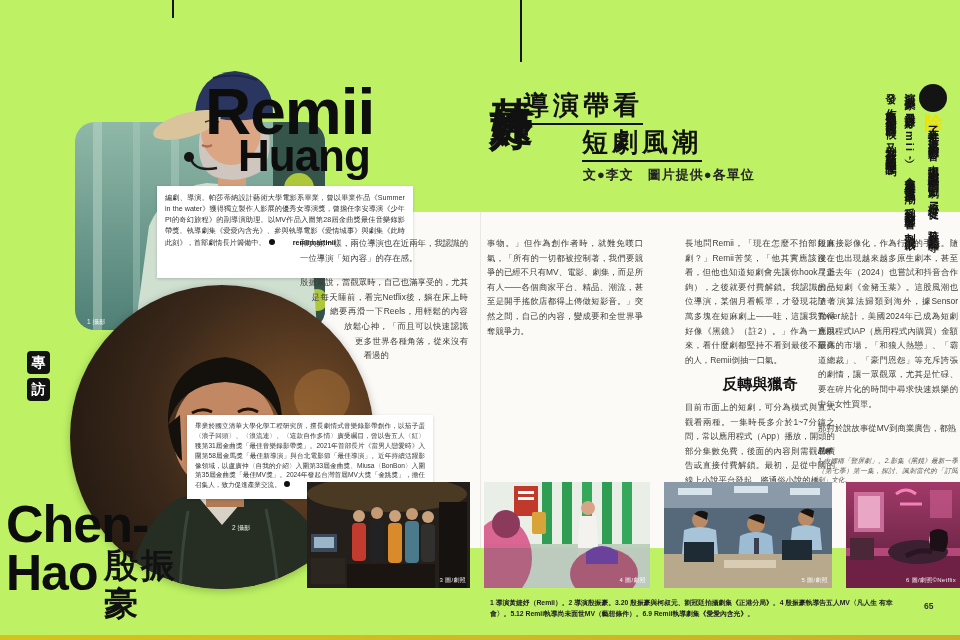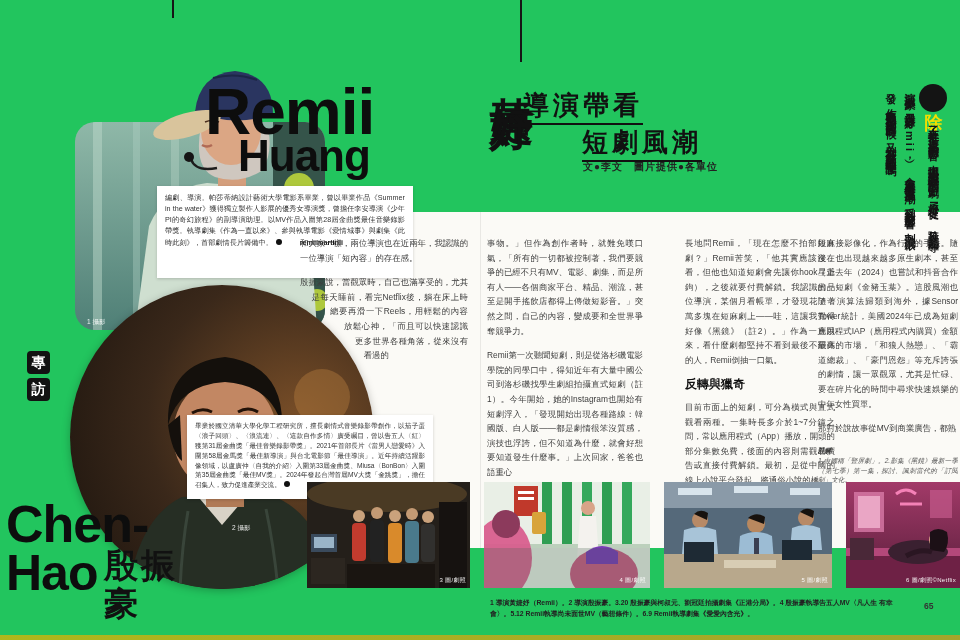--- a/index.html
+++ b/index.html
@@ -1,17 +1,17 @@
 <!DOCTYPE html>
 <html><head>
 <meta charset="utf-8">
 <style>
   html,body{margin:0;padding:0;background:#555;}
   .stage{position:relative;width:960px;height:640px;overflow:hidden;
-         background:#22c55e;font-family:"Liberation Sans","DejaVu Sans",sans-serif;color:#111;}
+         background:#bef264;font-family:"Liberation Sans","DejaVu Sans",sans-serif;color:#111;}
   .abs{position:absolute;}
   
   .white-area{left:285px;top:212px;width:675px;height:336px;background:#FBFAF6;}
   .gutter-soft{left:480px;top:212px;width:1px;height:336px;background:rgba(0,0,0,0.07);}
   .mark1{left:172px;top:0;width:2px;height:18px;background:#161616;}
   .mark2{left:520px;top:0;width:2px;height:62px;background:#161616;}
   .bottom-strip{left:0;top:635px;width:960px;height:5px;background:linear-gradient(90deg,#dcb305,#cf9a1a);opacity:.75;}
 
   
   .bigname{font-weight:800;letter-spacing:-1px;color:#0d0d0d;line-height:1;}
@@ -27,21 +27,21 @@
 
   
   .tagbox{width:23px;height:23px;background:#121212;border-radius:4px;color:#fff;
           display:flex;align-items:center;justify-content:center;font-size:14px;font-weight:700;}
   .tag1{left:27px;top:351px;} .tag2{left:27px;top:378px;}
 
   
   .hl{font-size:26px;font-weight:800;letter-spacing:4px;line-height:1;
       border-bottom:2px solid #111;padding-bottom:5px;}
   .hl1{left:523px;top:92px;} .hl2{left:582px;top:129px;}
-  .byline{left:583px;top:160px;font-size:10px;letter-spacing:1px;font-weight:600;color:#222;}
+  .byline{left:583px;top:166px;font-size:13px;letter-spacing:1px;font-weight:600;color:#222;}
 
   
   .intro{left:745px;top:84px;width:202px;height:150px;writing-mode:vertical-rl;
          font-size:11px;font-weight:700;letter-spacing:2px;line-height:19px;color:#141414;}
   .dropcap{display:inline-flex;align-items:center;justify-content:center;width:28px;height:28px;
            background:#141414;color:#F3DF00;border-radius:50%;font-size:18px;letter-spacing:0;
            margin-bottom:5px;}
 
   
   .bio{background:#ffffff;color:#333;font-size:7.2px;line-height:1.55;text-align:justify;
@@ -52,21 +52,21 @@
   .handle{font-weight:700;color:#111;margin-left:16px;}
 
   
   .col{top:236px;font-size:8.4px;line-height:14.6px;color:#3d3d3d;text-align:justify;overflow:hidden;}
   .col p{margin:0 0 10px 0;}
   .c1{left:300px;width:168px;height:252px;}
   .c2{left:487px;width:156px;height:250px;}
   .c3{left:659px;width:150px;height:250px;margin-left:26px;}
   .c4{left:818px;width:140px;height:250px;}
   .wrapcircle{float:left;width:82px;height:252px;shape-outside:circle(160px at -78px 201px);}
-  .subhead{font-weight:800;color:#111;font-size:12px;margin:4px 0 8px 0;}
+  .subhead{font-weight:800;color:#111;text-align:center;font-size:15px;margin:4px 0 8px 0;}
   .notes{margin-top:10px;font-style:italic;font-size:6.6px;line-height:1.5;color:#555;}
   .notes b{display:block;font-style:italic;color:#333;}
 
   
   .ph{overflow:hidden;background:#222;}
   .ph svg{display:block;}
   .ph-label,.credit{position:absolute;color:rgba(255,255,255,0.92);font-size:6px;letter-spacing:.3px;}
   .photo1-wrap{left:75px;top:38px;width:250px;height:292px;}
   .circle-wrap{left:70px;top:285px;width:304px;height:304px;border-radius:50%;overflow:hidden;
                box-shadow:0 2px 8px rgba(0,0,0,0.25);}
@@ -127,21 +127,21 @@
       <circle cx="114" cy="119" r="5" fill="#151515"></circle>
       <text x="12" y="286" fill="rgba(255,255,255,0.9)" font-size="6.5">1 攝影</text>
     </svg>
   </div>
 
   <div class="abs bigname remii1">Remii</div>
   <div class="abs bigname remii2">Huang</div>
   <div class="abs zhname-v">黃婕妤</div>
 
   <div class="abs bio bio1">
-    <span>編劇、導演。帕莎蒂納設計藝術大學電影系畢業，曾以畢業作品《Summer in the water》獲得獨立製作人影展的優秀女導演獎，曾擔任李安導演《少年PI的奇幻旅程》的副導演助理。以MV作品入圍第28屆金曲獎最佳音樂錄影帶獎。執導劇集《作為一直以來》、參與執導電影《愛情城事》與劇集《此時此刻》，首部劇情長片籌備中。</span><span class="igdot"></span><span class="handle">remiimartinii</span>
+    <span>編劇、導演。帕莎蒂納設計藝術大學電影系畢業，曾以畢業作品《Summer in the water》獲得獨立製作人影展的優秀女導演獎，曾擔任李安導演《少年PI的奇幻旅程》的副導演助理。以MV作品入圍第28屆金曲獎最佳音樂錄影帶獎。執導劇集《愛愛內含光》、參與執導電影《愛情城事》與劇集《此時此刻》，首部劇情長片籌備中。</span><span class="igdot"></span><span class="handle">remiimartinii</span>
   </div>
 
   <div class="abs hl hl1">導演帶看</div>
   <div class="abs hl hl2">短劇風潮</div>
   <div class="abs byline">文●李文　圖片提供●各單位</div>
 
   <div class="abs intro"><span class="dropcap">除</span><span>了在社群平台上流竄的短影音，也開始出現有劇情的「短劇」。好奇從MV跨足戲劇的導演殷振豪、黃婕妤（Remii），會怎麼看待這波風潮？受到什麼影響、刺激或啟發？作為觀眾和創作者的時候，又分別有什麼動搖或堅守嗎？</span></div>
 
   <div class="abs tagbox tag1">專</div>
   <div class="abs tagbox tag2">訪</div>
@@ -181,21 +181,20 @@
     <span>畢業於國立清華大學化學工程研究所，擅長劇情式音樂錄影帶創作，以茄子蛋〈浪子回頭〉、〈浪流連〉、〈這款自作多情〉廣受矚目，曾以告五人〈紅〉獲第31屆金曲獎「最佳音樂錄影帶獎」。2021年首部長片《當男人戀愛時》入圍第58屆金馬獎「最佳新導演」與台北電影節「最佳導演」。近年持續活躍影像領域，以盧廣仲〈自我的介紹〉入圍第33屆金曲獎、Miusa〈BonBon〉入圍第35屆金曲獎「最佳MV獎」。2024年發起台灣首屆MV大獎「金跳獎」，擔任召集人，致力促進產業交流。</span><span class="igdot"></span><span class="handle">chenhaoyin_</span>
   </div>
 
   <div class="abs col c1">
     <div class="wrapcircle"></div>
     <p>和大家一樣，兩位導演也在近兩年，我認識的一位導演「短內容」的存在感。</p>
     <p>殷振豪說，當觀眾時，自己也滿享受的，尤其是每天睡前，看完Netflix後，躺在床上時總要再滑一下Reels，用輕鬆的內容放鬆心神，「而且可以快速認識更多世界各種角落，從來沒有看過的</p>
   </div>
   <div class="abs col c2">
     <p>事物。」但作為創作者時，就難免嘆口氣，「所有的一切都被控制著，我們要競爭的已經不只有MV、電影、劇集，而是所有人——各個商家平台、精品、潮流，甚至是開手搖飲店都得上傳做短影音。」突然之間，自己的內容，變成要和全世界爭奪競爭力。</p>
-    <p>Remii第一次聽聞短劇，則是從洛杉磯電影學院的同學口中，得知近年有大量中國公司到洛杉磯找學生劇組拍攝直式短劇（註1）。今年開始，她的Instagram也開始有短劇浮入，「發現開始出現各種路線：韓國版、白人版——都是劇情很笨沒質感，演技也浮誇，但不知道為什麼，就會好想要知道發生什麼事。」上次回家，爸爸也語重心</p>
   </div>
   <div class="abs col c3">
     <p>長地問Remii，「現在怎麼不拍部短麻劇？」Remii苦笑，「他其實應該沒在看，但他也知道短劇會先讓你hook（上鉤），之後就要付費解鎖。我認識的一位導演，某個月看帳單，才發現花了一萬多塊在短麻劇上——哇，這讓我覺得好像《黑鏡》（註2）。」作為一直以來，看什麼劇都堅持不看到最後不罷休的人，Remii倒抽一口氣。</p>
     <div class="subhead">反轉與獵奇</div>
     <p>目前市面上的短劇，可分為橫式與直式觀看兩種。一集時長多介於1~7分鐘之間，常以應用程式（App）播放，開頭的部分集數免費，後面的內容則需觀看廣告或直接付費解鎖。最初，是從中國的線上小說平台發起，將通俗小說的橋</p>
   </div>
   <div class="abs col c4">
     <p>段直接影像化，作為行銷的手法。隨後，也出現越來越多原生劇本，甚至星爺去年（2024）也嘗試和抖音合作出品短劇《金豬玉葉》。這股風潮也隨著演算法歸類到海外，據Sensor Tower統計，美國2024年已成為短劇應用程式IAP（應用程式內購買）金額最高的市場，「和狼人熱戀」、「霸道總裁」、「豪門恩怨」等充斥誇張的劇情，讓一眾觀眾，尤其是忙碌、要在碎片化的時間中尋求快速娛樂的中年女性買單。</p>
     <p>那對於說故事從MV到商業廣告，都熟</p>
     <div class="notes">

